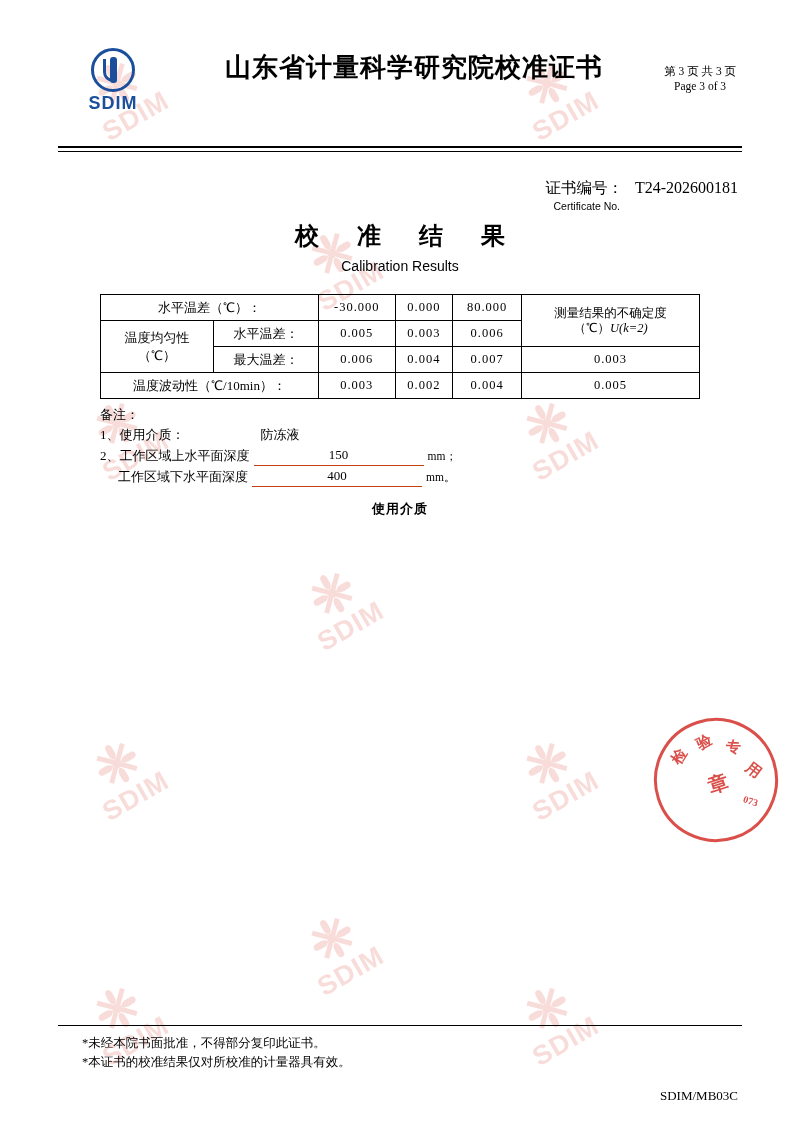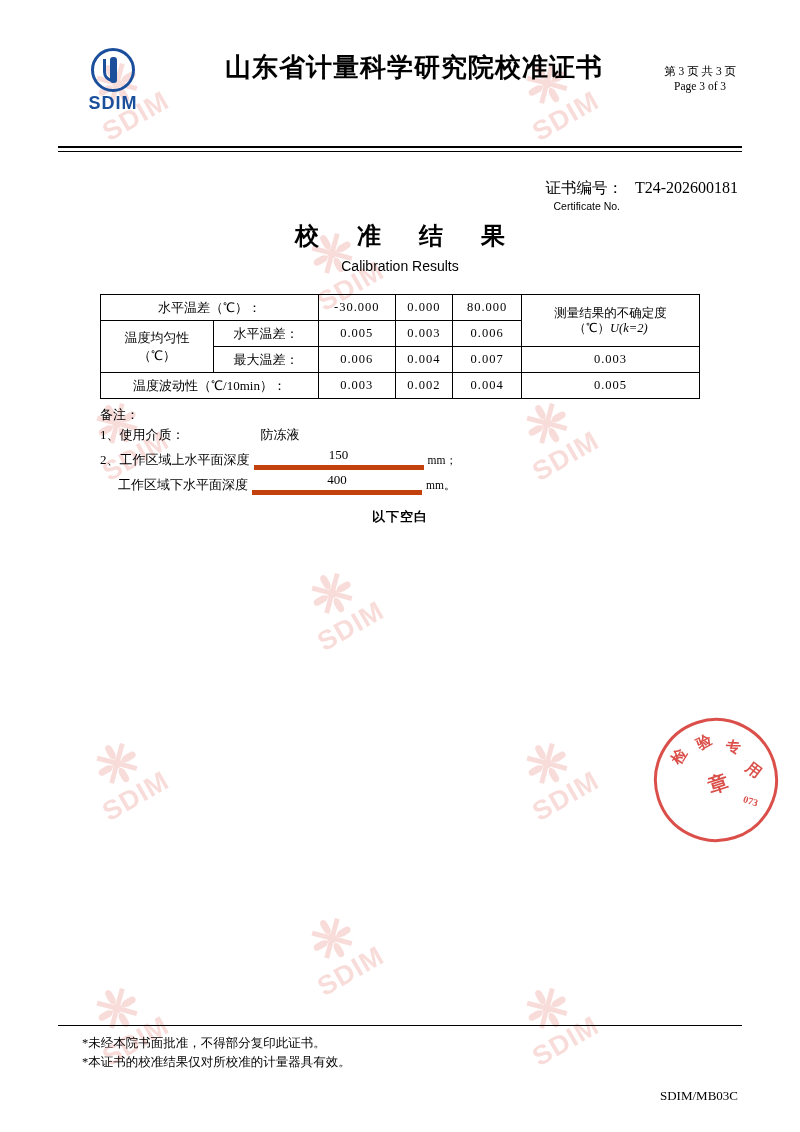--- a/index.html
+++ b/index.html
@@ -211,21 +211,21 @@
   .note-row {
     display: flex;
     align-items: flex-end;
   }
   .note-label { white-space: nowrap; text-align: right; }
   .note-label.indent { padding-left: 18px; }
   .note-value {
     flex: 0 0 auto;
     width: 170px;
     text-align: center;
-    border-bottom: 5px solid #c2410c;
+    border-bottom: 1px solid #c2410c;
     font-family: "Liberation Serif", serif;
     margin: 0 4px;
   }
   .note-value.plain { border-bottom: none; width: auto; padding: 0 6px; }
   .note-unit {
     font-family: "Liberation Serif", serif;
     font-size: 11.5px;
   }
   .spacer-l { margin-left: 70px; }
   .blank-note {
@@ -414,21 +414,21 @@
     <div class="note-row">
       <span class="note-label">2、工作区域上水平面深度</span>
       <span class="note-value">150</span>
       <span class="note-unit">mm；</span>
     </div>
     <div class="note-row">
       <span class="note-label indent">工作区域下水平面深度</span>
       <span class="note-value">400</span>
       <span class="note-unit">mm。</span>
     </div>
-    <div class="blank-note">以下空白</div>
+    <div class="blank-note">使用介质</div>
   </div>
 
 </div>
 
 <div class="seal">
   <span class="s-txt s1">检</span>
   <span class="s-txt s2">验</span>
   <span class="s-txt s3">专</span>
   <span class="s-txt s4">用</span>
   <span class="s-txt s-center">章</span>

